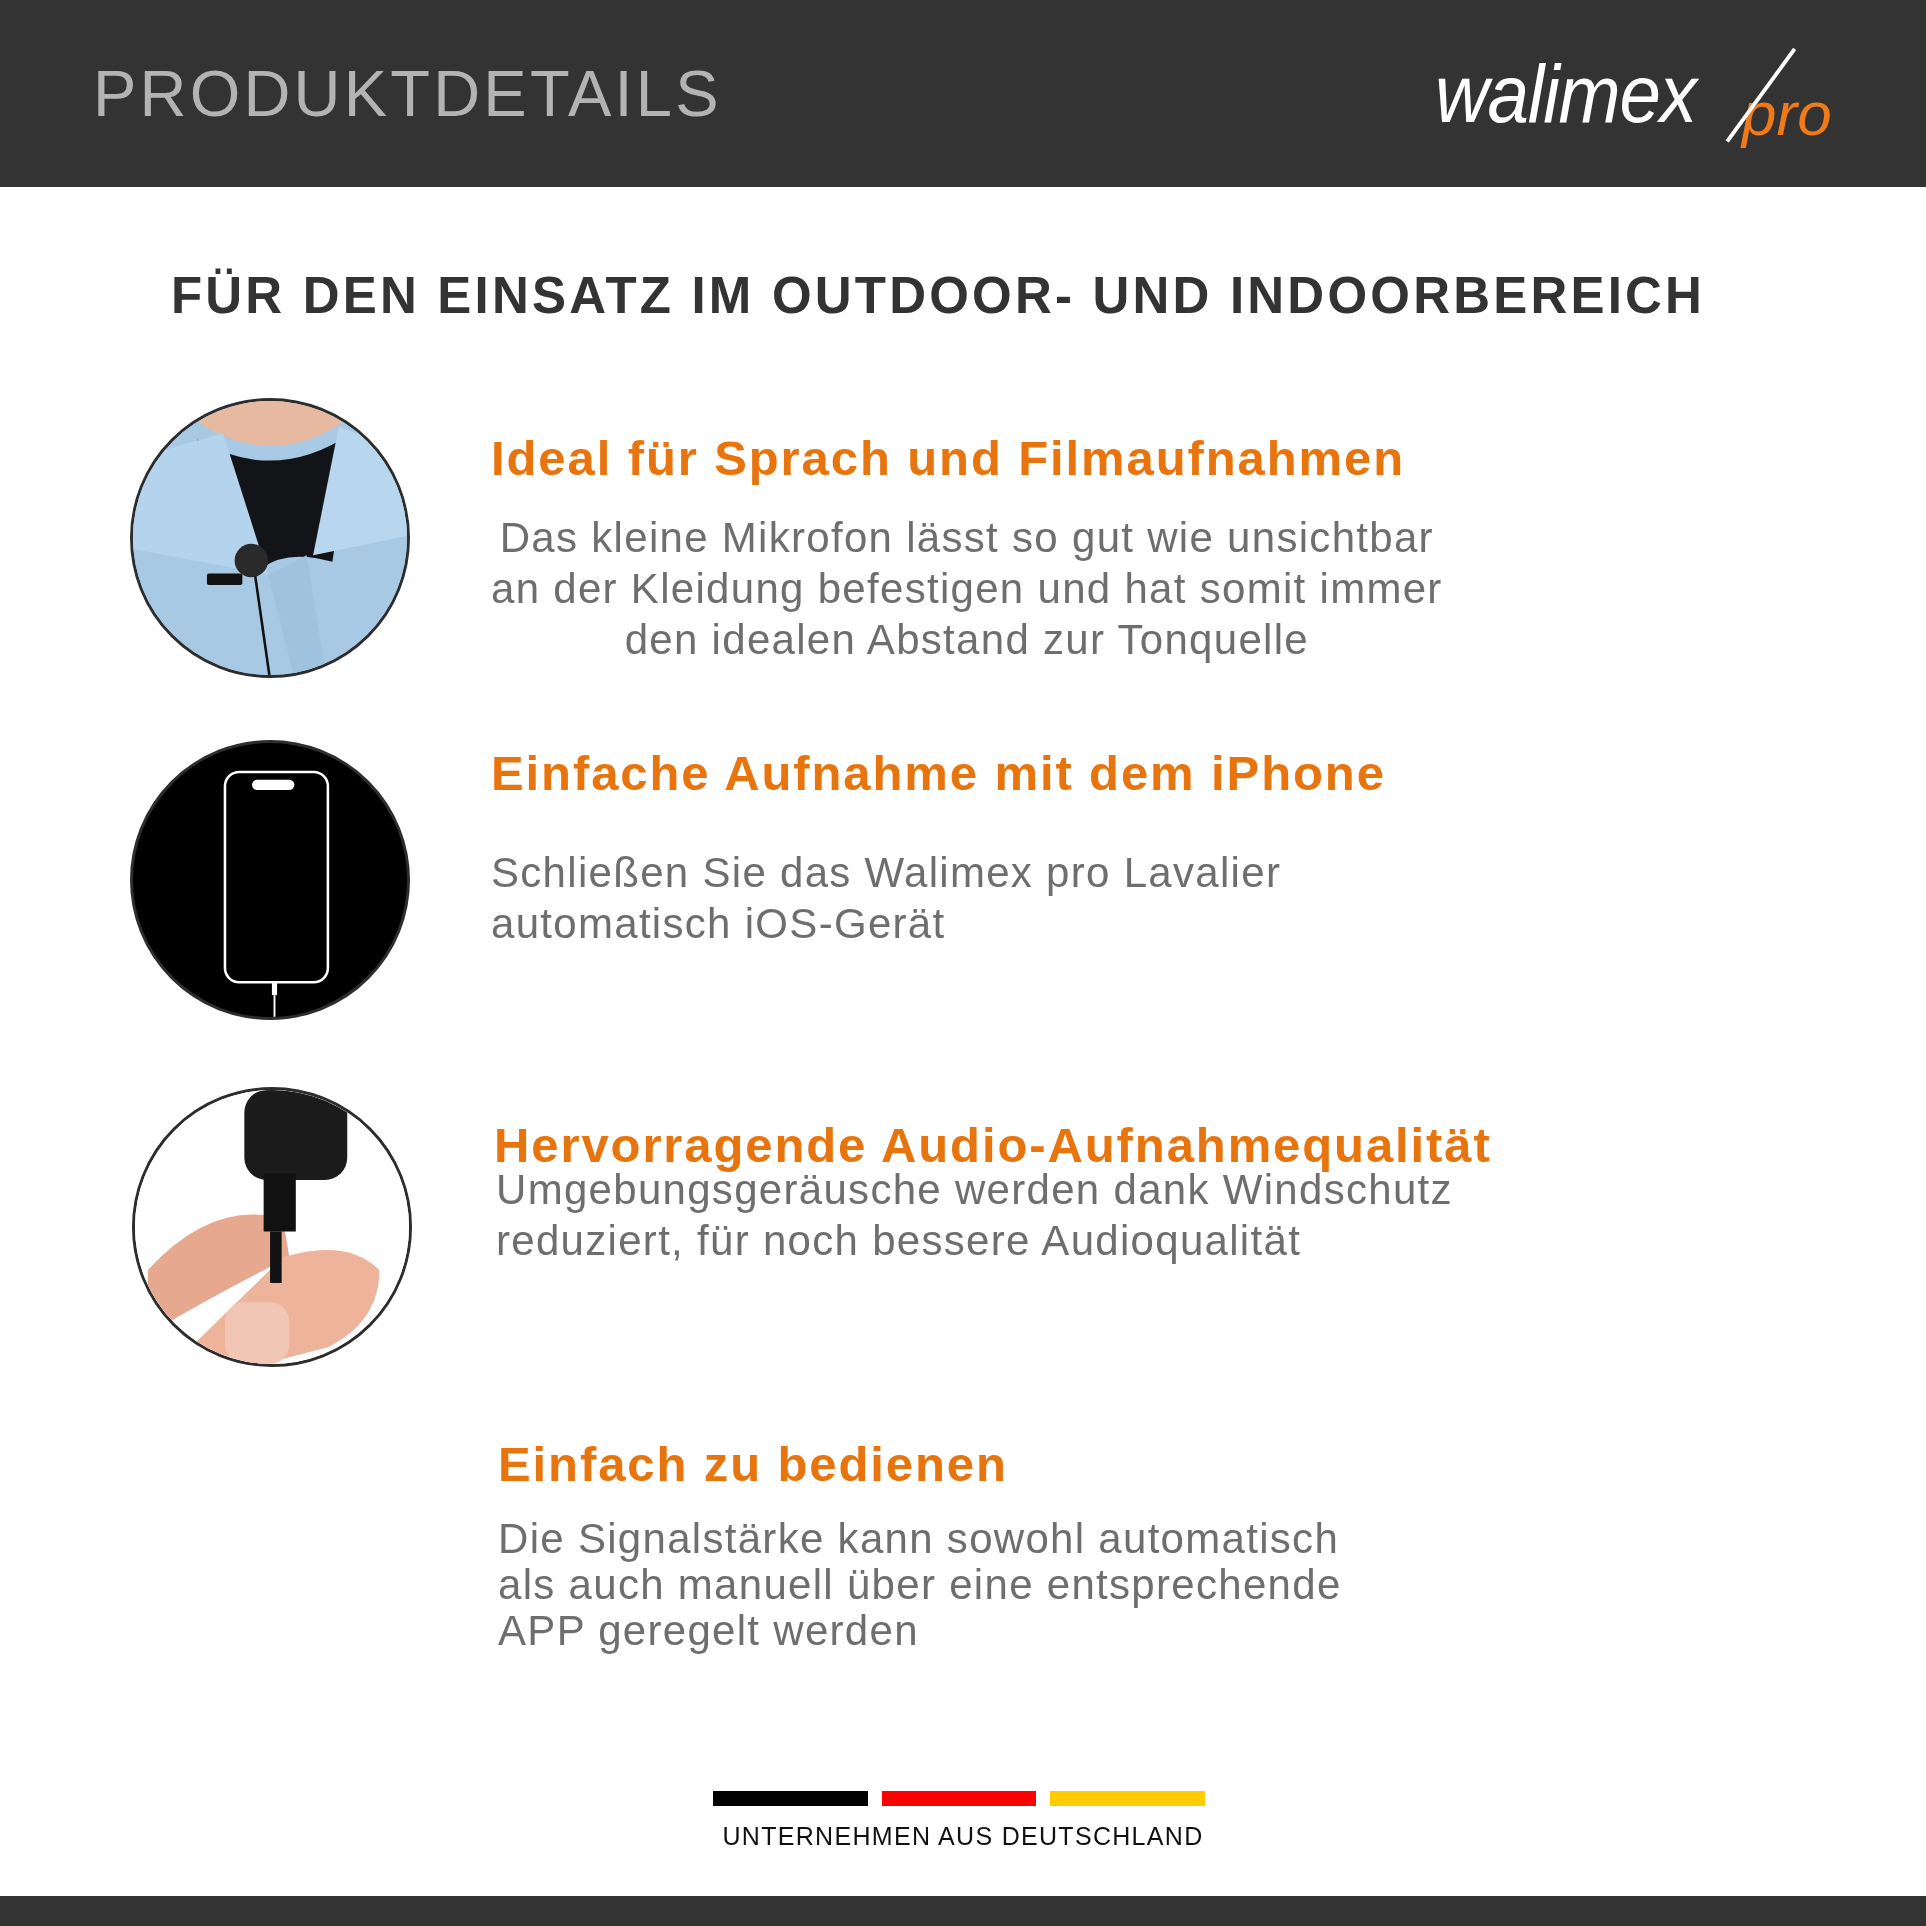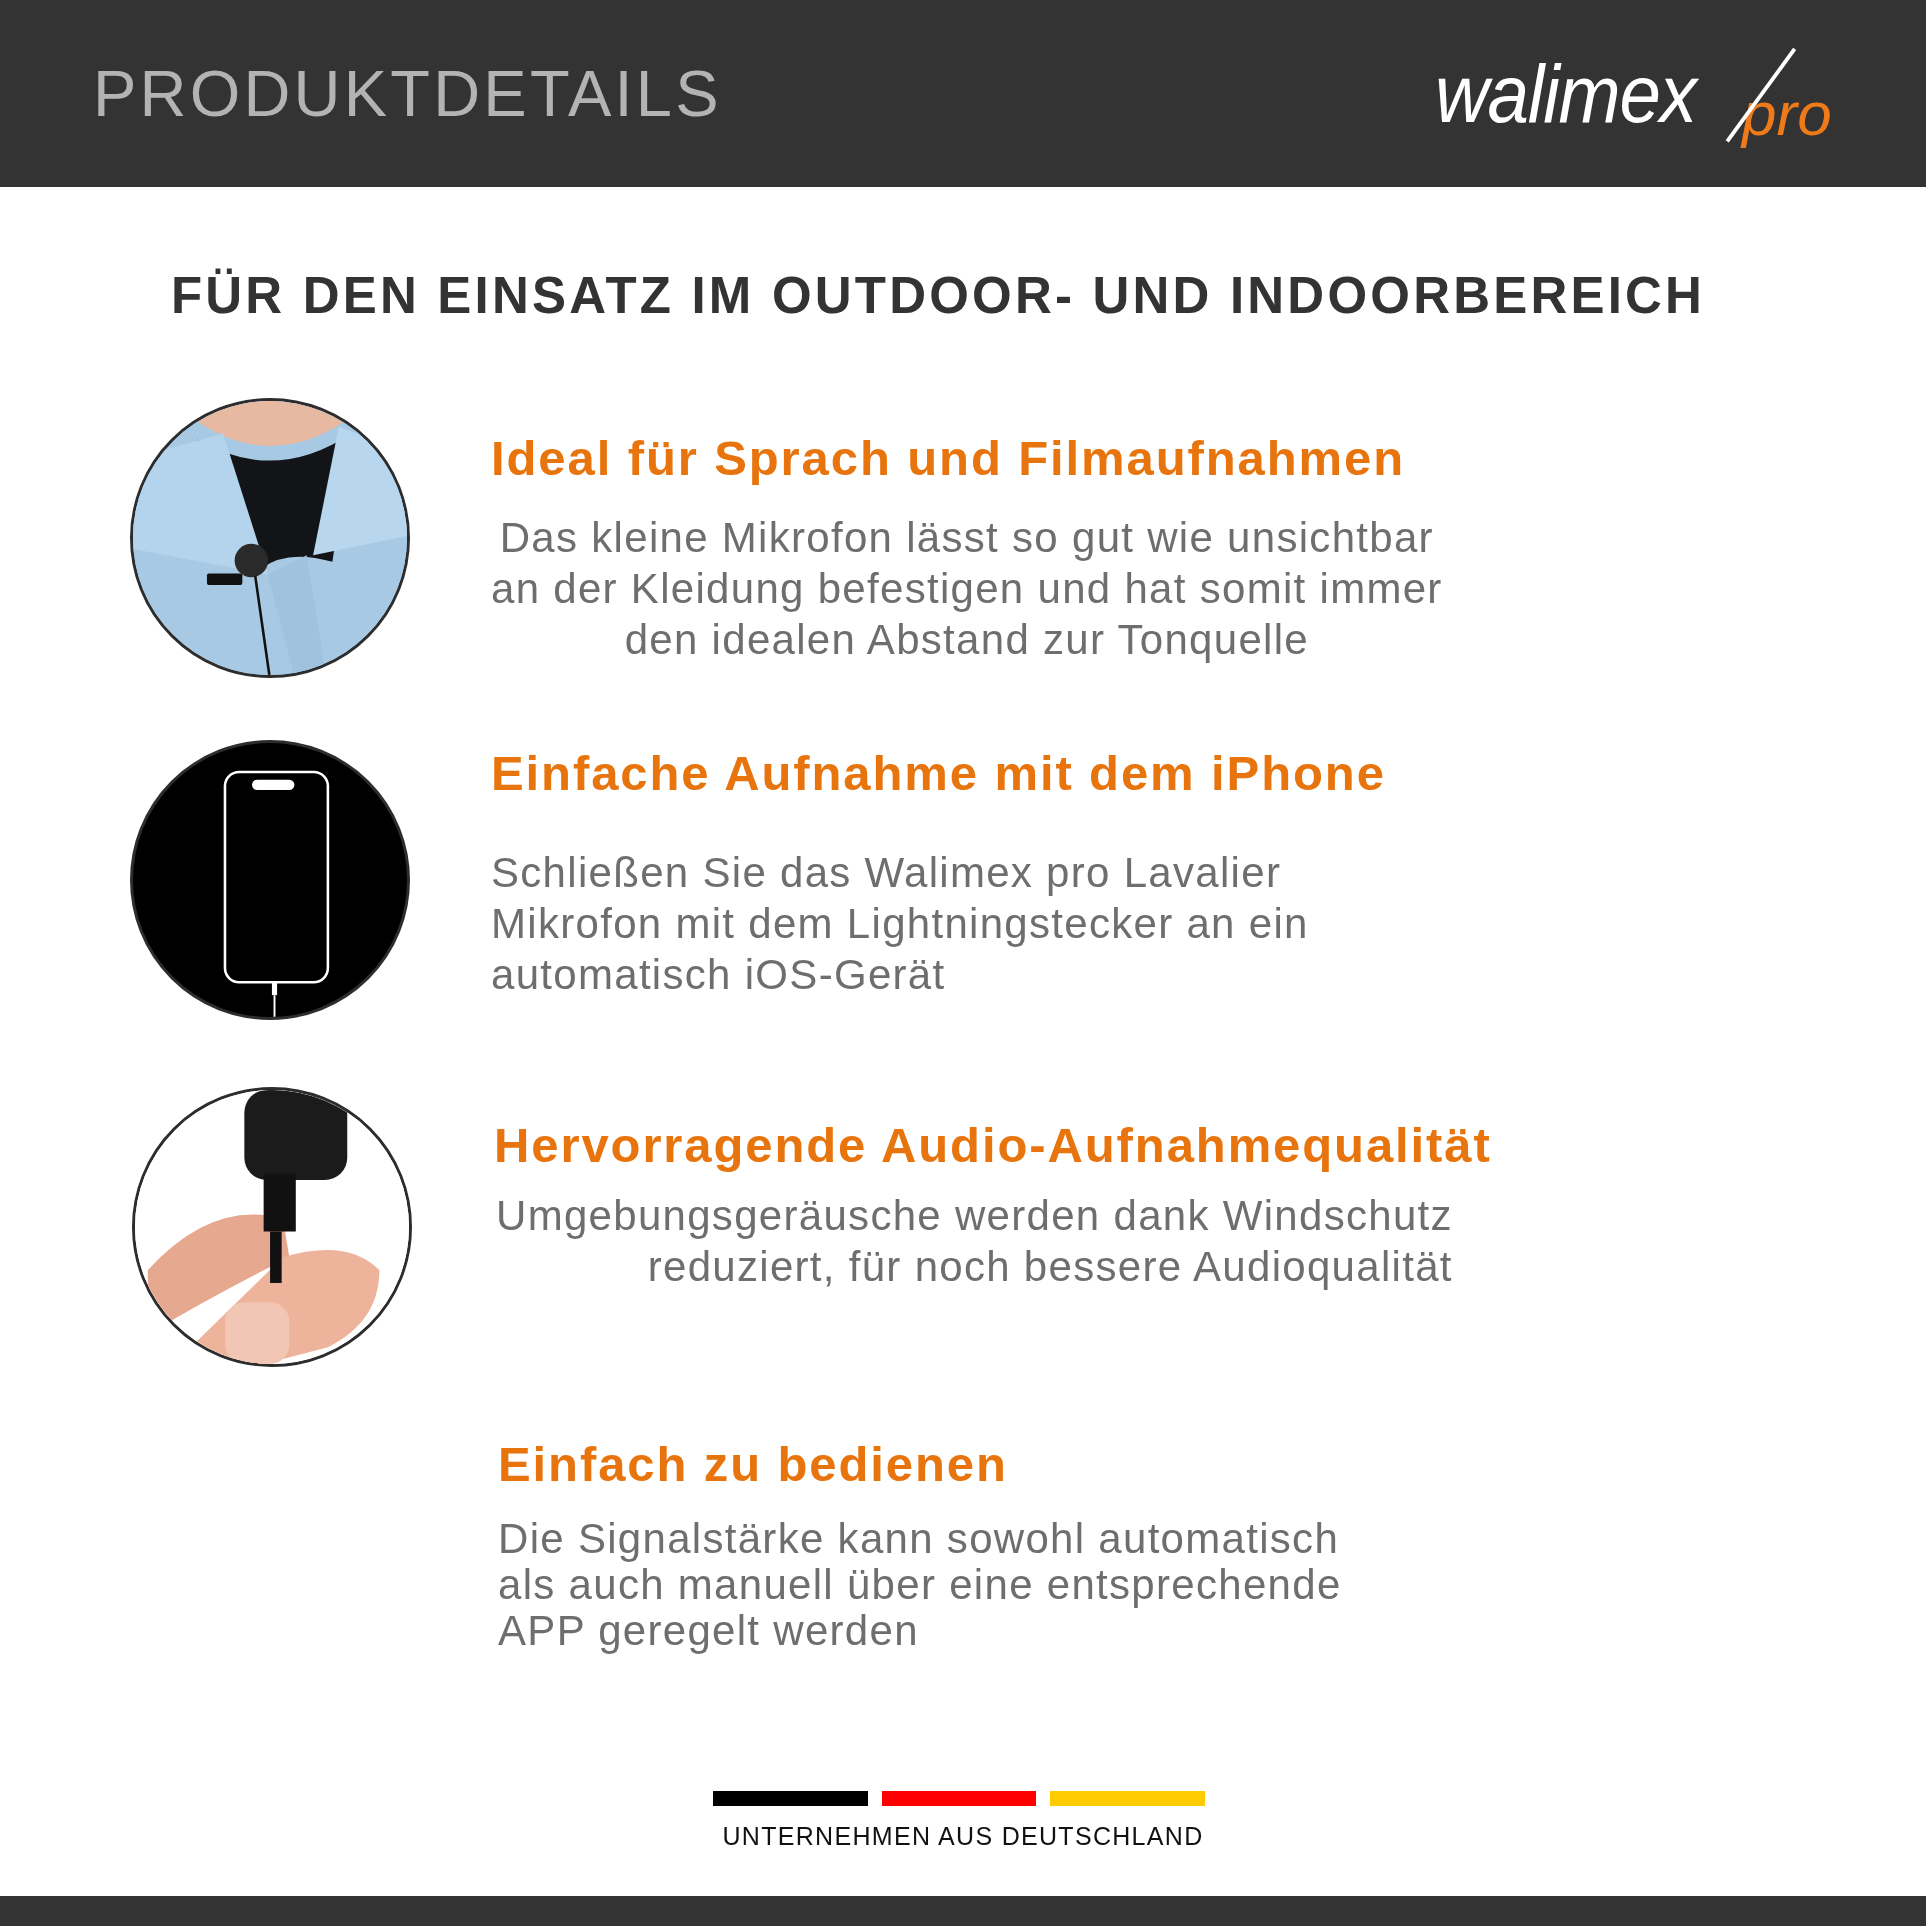--- a/index.html
+++ b/index.html
@@ -67,37 +67,36 @@
   <svg width="274" height="274" viewBox="0 0 426 426">
     <rect x="143" y="45" width="160" height="327" rx="22" fill="none" stroke="#ffffff" stroke-width="4"></rect>
     <rect x="185" y="57" width="66" height="16" rx="8" fill="#ffffff"></rect>
     <rect x="216" y="372" width="8" height="20" fill="#ffffff"></rect>
     <line x1="220" y1="392" x2="220" y2="426" stroke="#ffffff" stroke-width="3"></line>
   </svg>
 </div>
 <div class="feature-title" style="left:491px; top:744px;">Einfache Aufnahme mit dem iPhone</div>
 <div class="feature-body" style="left:491px; top:847px;">
   <span>Schließen Sie das Walimex pro Lavalier</span>
-  <span>Mikrofon mit dem Lightningstecker an ein</span>
   <span>automatisch iOS-Gerät</span>
 </div>
 
 <div class="circle" style="left:132px; top:1087px; background:#ffffff;">
   <svg width="274" height="274" viewBox="0 0 426 426">
     <rect width="426" height="426" fill="#ffffff"></rect>
     <path d="M20 280 Q120 170 230 200 L240 260 Q120 320 20 380 Z" fill="#e6a88f"></path>
     <path d="M230 260 Q330 230 380 280 Q380 360 300 400 L200 426 L60 426 Z" fill="#eeb49b"></path>
     <rect x="140" y="330" width="100" height="96" rx="30" fill="#f2c6b4"></rect>
     <rect x="170" y="0" width="160" height="140" rx="35" fill="#1b1b1b"></rect>
     <rect x="200" y="130" width="50" height="90" fill="#111"></rect>
     <rect x="210" y="220" width="18" height="80" fill="#111"></rect>
   </svg>
 </div>
 <div class="feature-title" style="left:494px; top:1116px;">Hervorragende Audio-Aufnahmequalität</div>
-<div class="feature-body" style="left:496px; top:1190px;text-align:right;">
+<div class="feature-body" style="left:496px; top:1164px;">
   <span>Umgebungsgeräusche werden dank Windschutz</span>
   <span>reduziert, für noch bessere Audioqualität</span>
 </div>
 
 <div class="feature-title" style="left:498px; top:1435px;">Einfach zu bedienen</div>
 <div class="feature-body" style="left:498px; top:1516px; line-height:46px;">
   <span>Die Signalstärke kann sowohl automatisch</span>
   <span>als auch manuell über eine entsprechende</span>
   <span>APP geregelt werden</span>
 </div>

